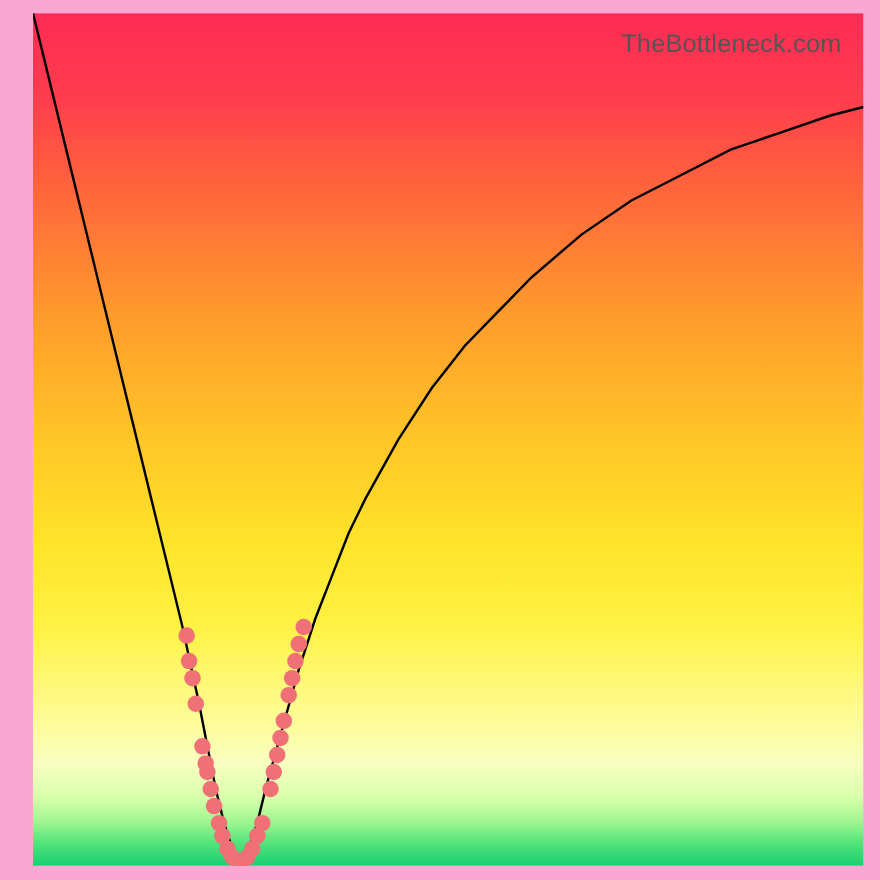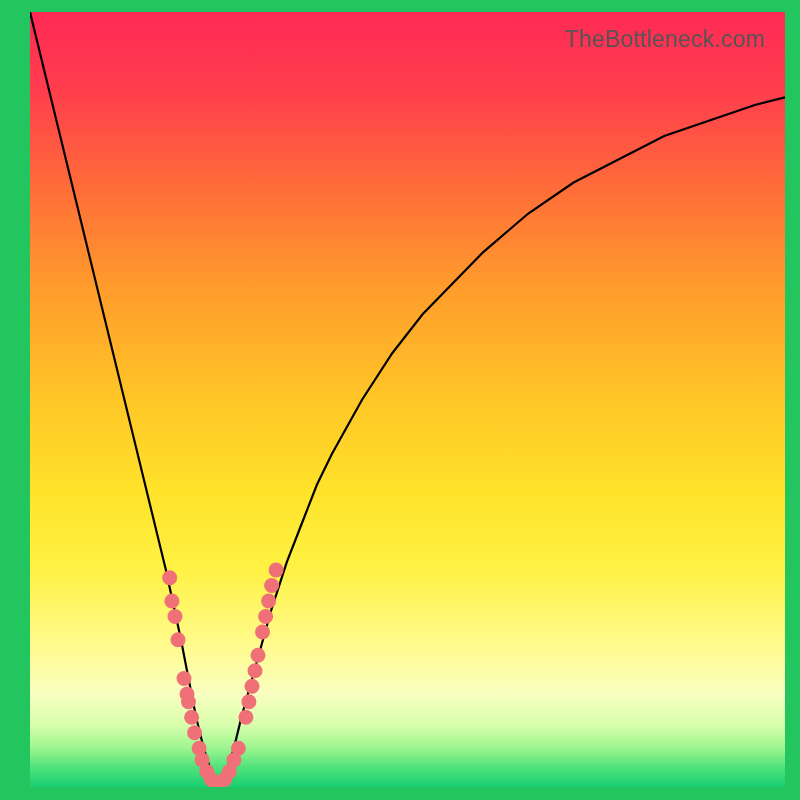--- a/index.html
+++ b/index.html
@@ -7,21 +7,21 @@
     padding: 0;
     width: 800px;
     height: 800px;
     overflow: hidden;
     background: #000;
     font-family: Arial, Helvetica, sans-serif;
   }
   .frame {
     width: 800px;
     height: 800px;
-    background: #22c55e;
+    background: #f9a8d4;
     position: relative;
   }
   .plot-area {
     position: absolute;
     left: 30px;
     top: 12px;
     width: 755px;
     height: 775px;
     overflow: hidden;
   }

